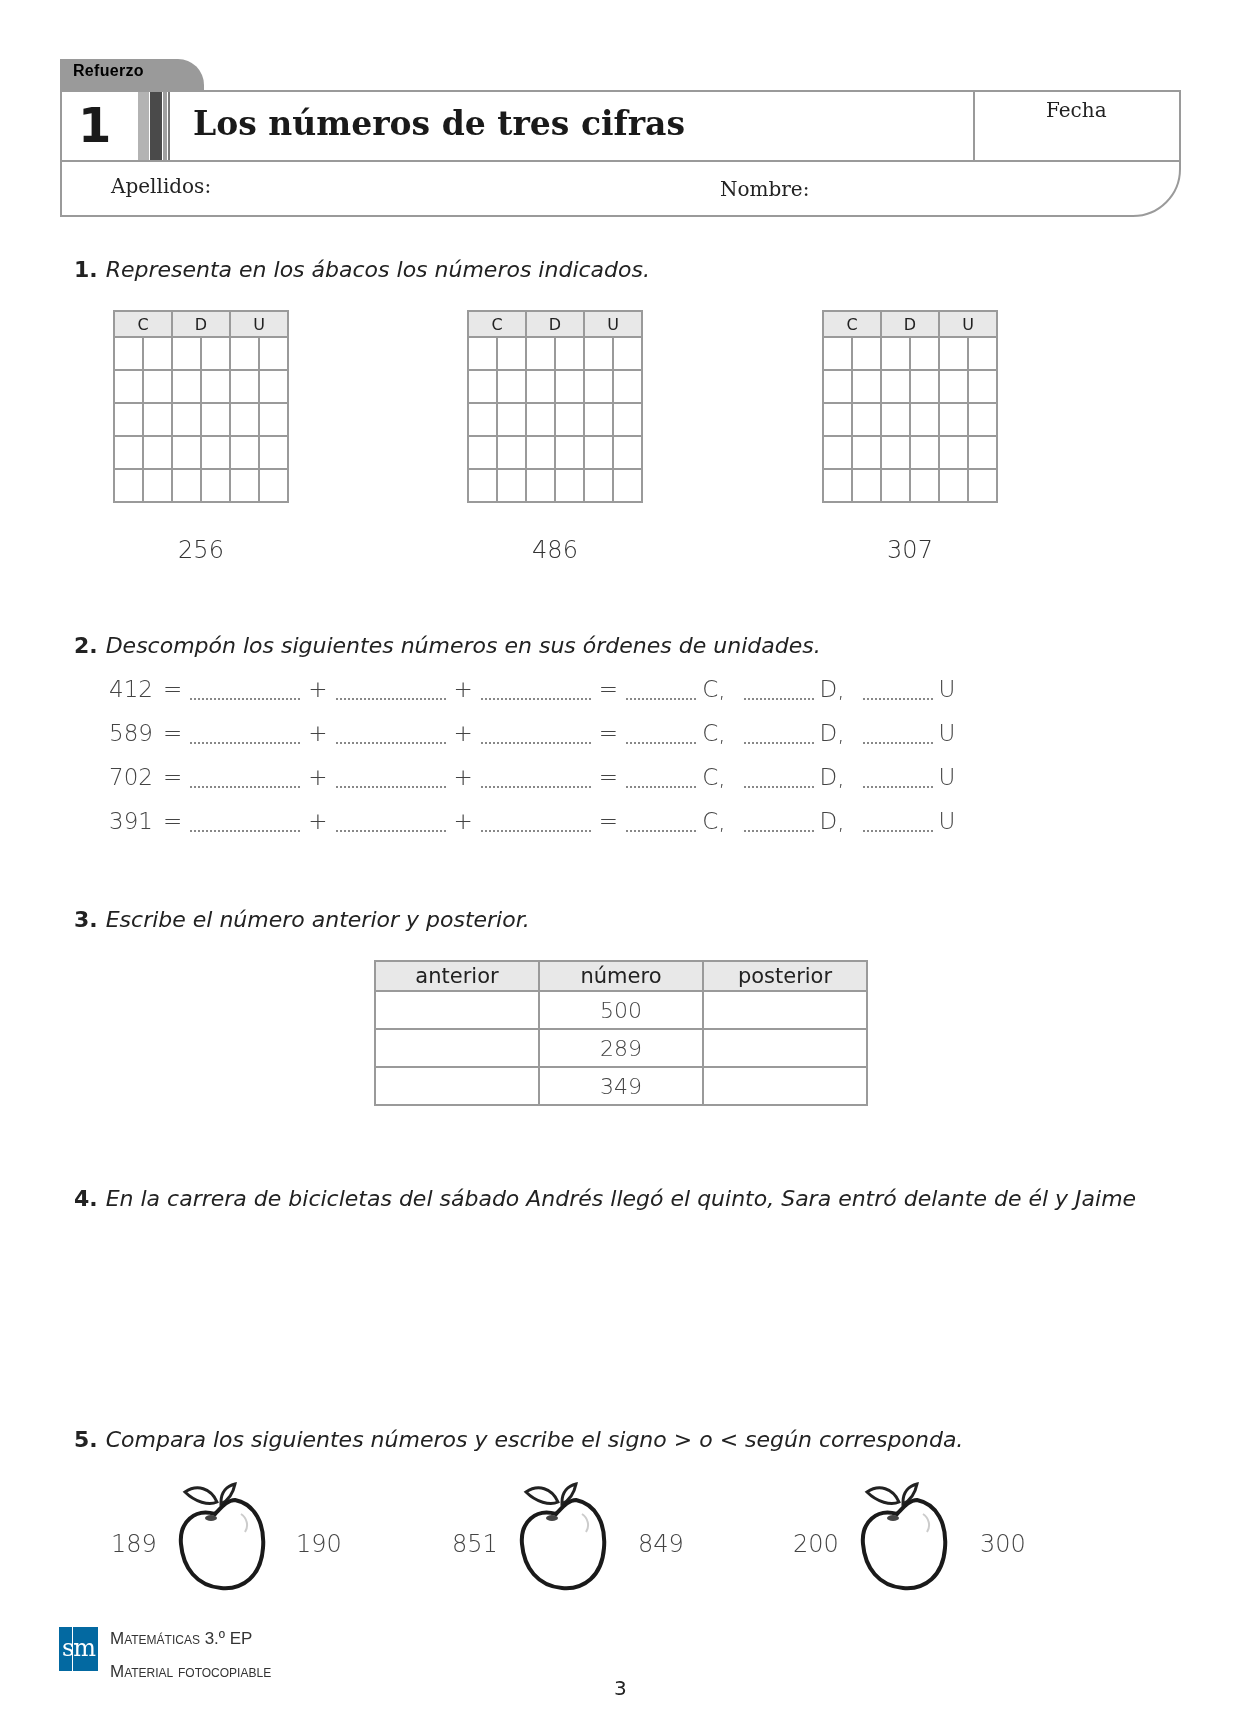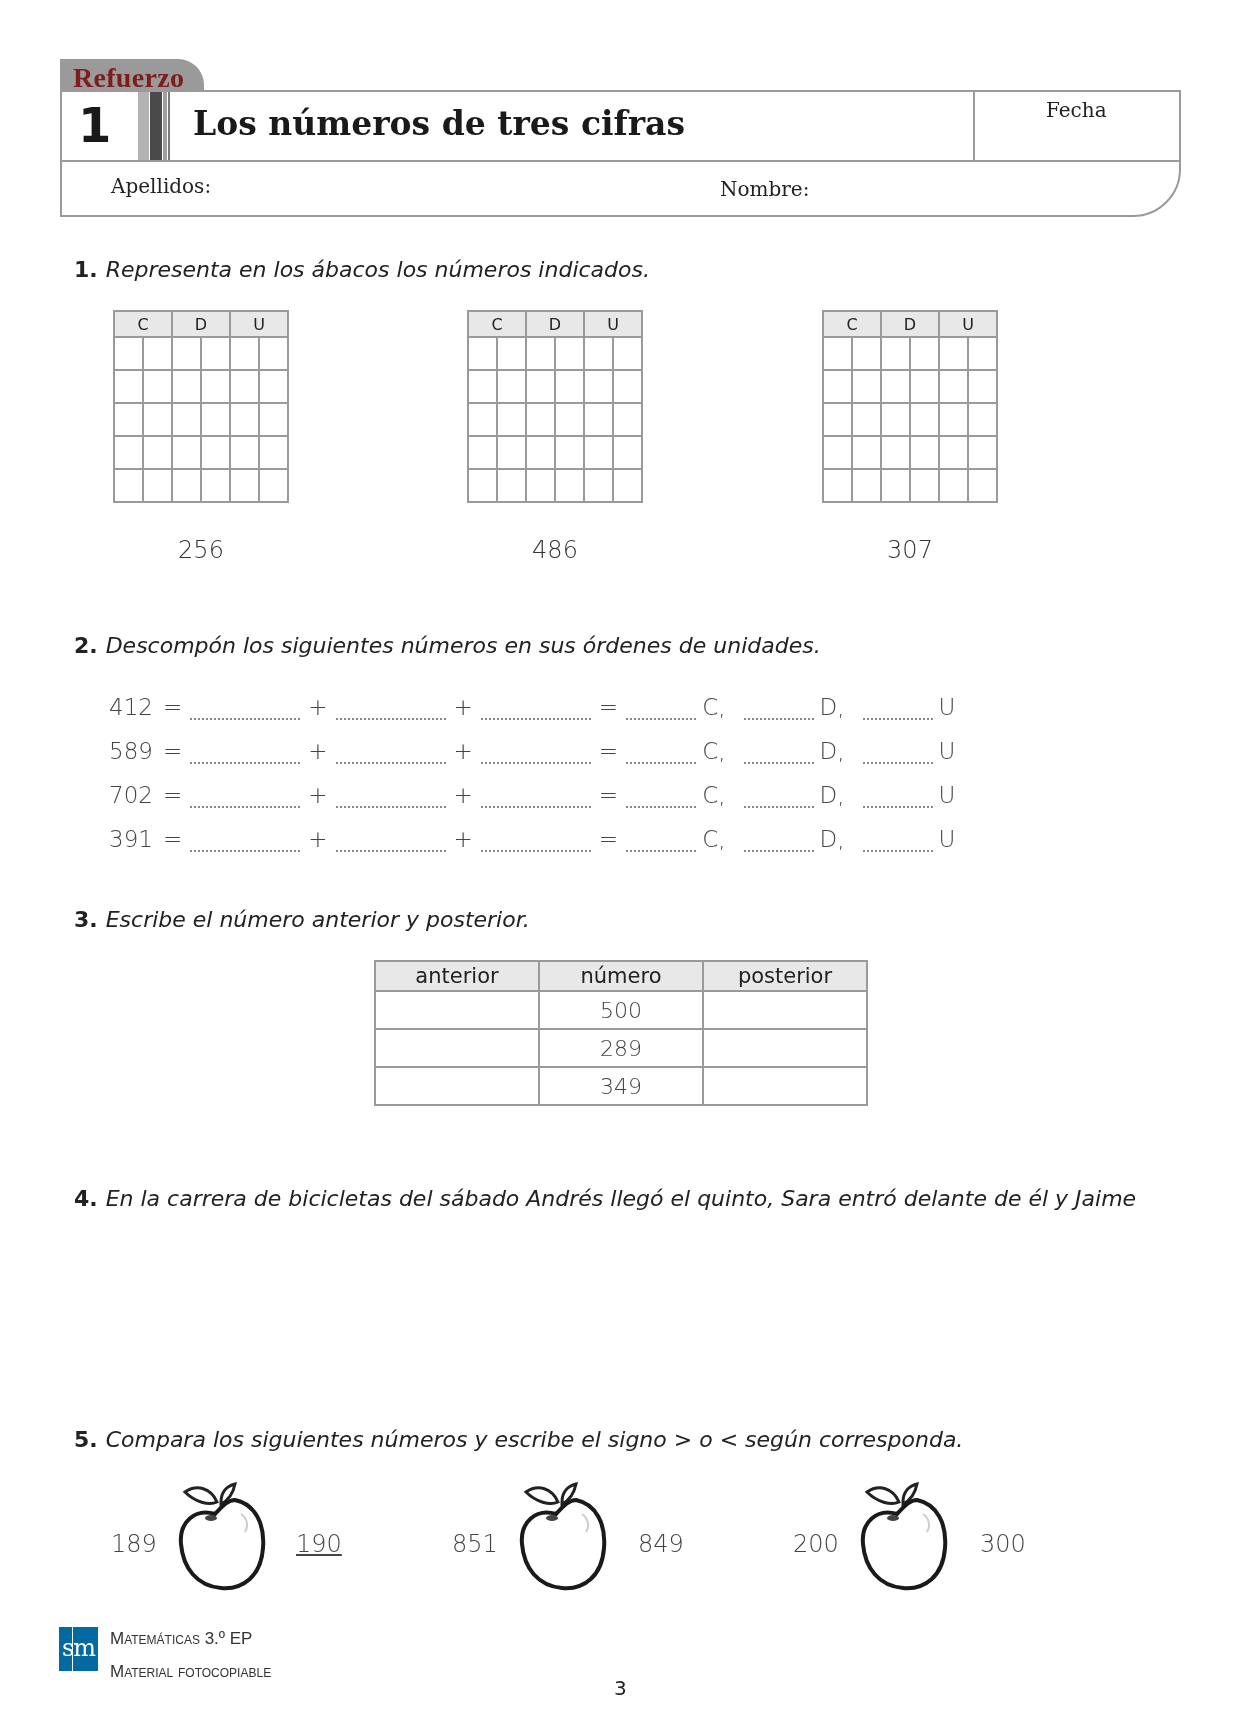--- a/index.html
+++ b/index.html
@@ -1,20 +1,20 @@
 <!DOCTYPE html>
 <html><head>
 <meta charset="utf-8">
 <style>
   html, body { margin: 0; padding: 0; background: #ffffff; }
   body { width: 1241px; height: 1713px; position: relative; overflow: hidden; color: #2a2a2a; font-family: "DejaVu Sans", sans-serif; }
 
   
   .tab { position: absolute; left: 60px; top: 59px; width: 144px; height: 33px; background: #9a9a9a; border-top-right-radius: 26px; }
-  .tab span { position: absolute; left: 13px; top: 3px; font-family: Liberation Serif, serif; font-weight: bold; font-size: 28px; color: #7f1d1d; letter-spacing: 0.3px; }
+  .tab span { position: absolute; left: 13px; top: 3px; font-family: Liberation Sans, sans-serif; font-weight: bold; font-size: 16px; color: #000000; letter-spacing: 0.3px; }
   .hbox { position: absolute; left: 60px; top: 90px; width: 1121px; height: 127px; border: 2px solid #9a9a9a; border-bottom-right-radius: 48px; box-sizing: border-box; background: transparent; }
   .hdiv { position: absolute; left: 60px; top: 160px; width: 1121px; height: 2px; background: #9a9a9a; }
   .unit-num { position: absolute; left: 78px; top: 97px; font-family: "DejaVu Sans", sans-serif; font-weight: bold; font-size: 48px; color: #1a1a1a; }
   .stripe { position: absolute; top: 92px; height: 68px; }
   .s1 { left: 138px; width: 11px; background: #b3b3b3; }
   .s2 { left: 150px; width: 12px; background: #4a4a4a; }
   .s3 { left: 163px; width: 4px; background: #a0a0a0; }
   .s4 { left: 168px; width: 2px; background: #7a7a7a; }
   .title { position: absolute; left: 193px; top: 104px; font-family: "DejaVu Serif", serif; font-weight: bold; font-size: 33px; color: #1a1a1a; }
   .date-div { position: absolute; left: 973px; top: 90px; width: 2px; height: 71px; background: #9a9a9a; }
@@ -34,21 +34,21 @@
 
   
   .abacus { position: absolute; top: 310px; width: 176px; }
   .abacus table { border-collapse: collapse; width: 176px; }
   .abacus th { background: #e8e8e8; border: 2px solid #9a9a9a; height: 24px; font-family: "DejaVu Sans", sans-serif; font-weight: normal; font-size: 16px; color: #222; padding: 0; }
   .abacus td { border: 2px solid #9a9a9a; height: 31px; width: 25px; padding: 0; }
   .ab-num { position: absolute; top: 536px; width: 176px; text-align: center; font-family: "DejaVu Sans", sans-serif; font-size: 24px; font-weight: 200; color: #333; }
 
   
   .decomp { position: absolute; left: 109px; top: 676px; }
-  .drow { height: 44px; display: flex; align-items: flex-end; font-family: "DejaVu Sans", sans-serif; font-size: 23px; color: #444; font-weight: 200; white-space: nowrap; }
+  .drow { height: 44px; display: flex; align-items: flex-start; font-family: "DejaVu Sans", sans-serif; font-size: 23px; color: #444; font-weight: 200; white-space: nowrap; }
   .drow .num { width: 54px; }
   .drow .op { margin: 0 8px; }
   .dots { display: inline-block; border-bottom: 2px dotted #888; height: 16px; margin-top: 6px; }
   .d-long { width: 110px; }
   .d-short { width: 70px; }
   .drow .unit { margin: 0 8px 0 6px; }
 
   
   .nt { position: absolute; left: 374px; top: 960px; border-collapse: collapse; }
   .nt th { background: #e8e8e8; border: 2px solid #9a9a9a; width: 162px; height: 28px; font-family: "DejaVu Sans", sans-serif; font-weight: normal; font-size: 21px; color: #222; padding: 0; line-height: 26px; }
@@ -352,21 +352,21 @@
 <div class="q q5"><span class="qn">5.</span><span>Compara los siguientes números y escribe el signo &gt; o &lt; según corresponda.</span></div>
 <div id="compare">
     <div class="cmp" style="left: 111px;">189</div>
     <div class="apple" style="left: 165px;"><svg viewBox="0 0 110 120" width="110" height="120">
         <path d="M20 14 C32 6 46 10 52 24 C44 28 30 24 20 14 Z" fill="#fff" stroke="#222" stroke-width="3"></path>
         <path d="M56 24 C56 14 62 8 70 6 C68 16 64 22 56 26 Z" fill="#fff" stroke="#222" stroke-width="3"></path>
         <path d="M50 36 C30 30 14 44 16 66 C18 90 32 108 56 110 C78 112 96 98 98 70 C100 46 90 26 70 22 C62 22 56 30 50 36 Z" fill="#fff" stroke="#1a1a1a" stroke-width="4"></path>
         <ellipse cx="46" cy="40" rx="6" ry="3" fill="#444"></ellipse>
         <path d="M76 36 C82 40 84 48 80 54" fill="none" stroke="#ccc" stroke-width="2"></path>
       </svg></div>
-    <div class="cmp" style="left: 296px; text-decoration: underline;">190</div>
+    <div class="cmp" style="left: 296px;">190</div>
     <div class="cmp" style="left: 452px;">851</div>
     <div class="apple" style="left: 506px;"><svg viewBox="0 0 110 120" width="110" height="120">
         <path d="M20 14 C32 6 46 10 52 24 C44 28 30 24 20 14 Z" fill="#fff" stroke="#222" stroke-width="3"></path>
         <path d="M56 24 C56 14 62 8 70 6 C68 16 64 22 56 26 Z" fill="#fff" stroke="#222" stroke-width="3"></path>
         <path d="M50 36 C30 30 14 44 16 66 C18 90 32 108 56 110 C78 112 96 98 98 70 C100 46 90 26 70 22 C62 22 56 30 50 36 Z" fill="#fff" stroke="#1a1a1a" stroke-width="4"></path>
         <ellipse cx="46" cy="40" rx="6" ry="3" fill="#444"></ellipse>
         <path d="M76 36 C82 40 84 48 80 54" fill="none" stroke="#ccc" stroke-width="2"></path>
       </svg></div>
     <div class="cmp" style="left: 638px;">849</div>
     <div class="cmp" style="left: 793px;">200</div>

